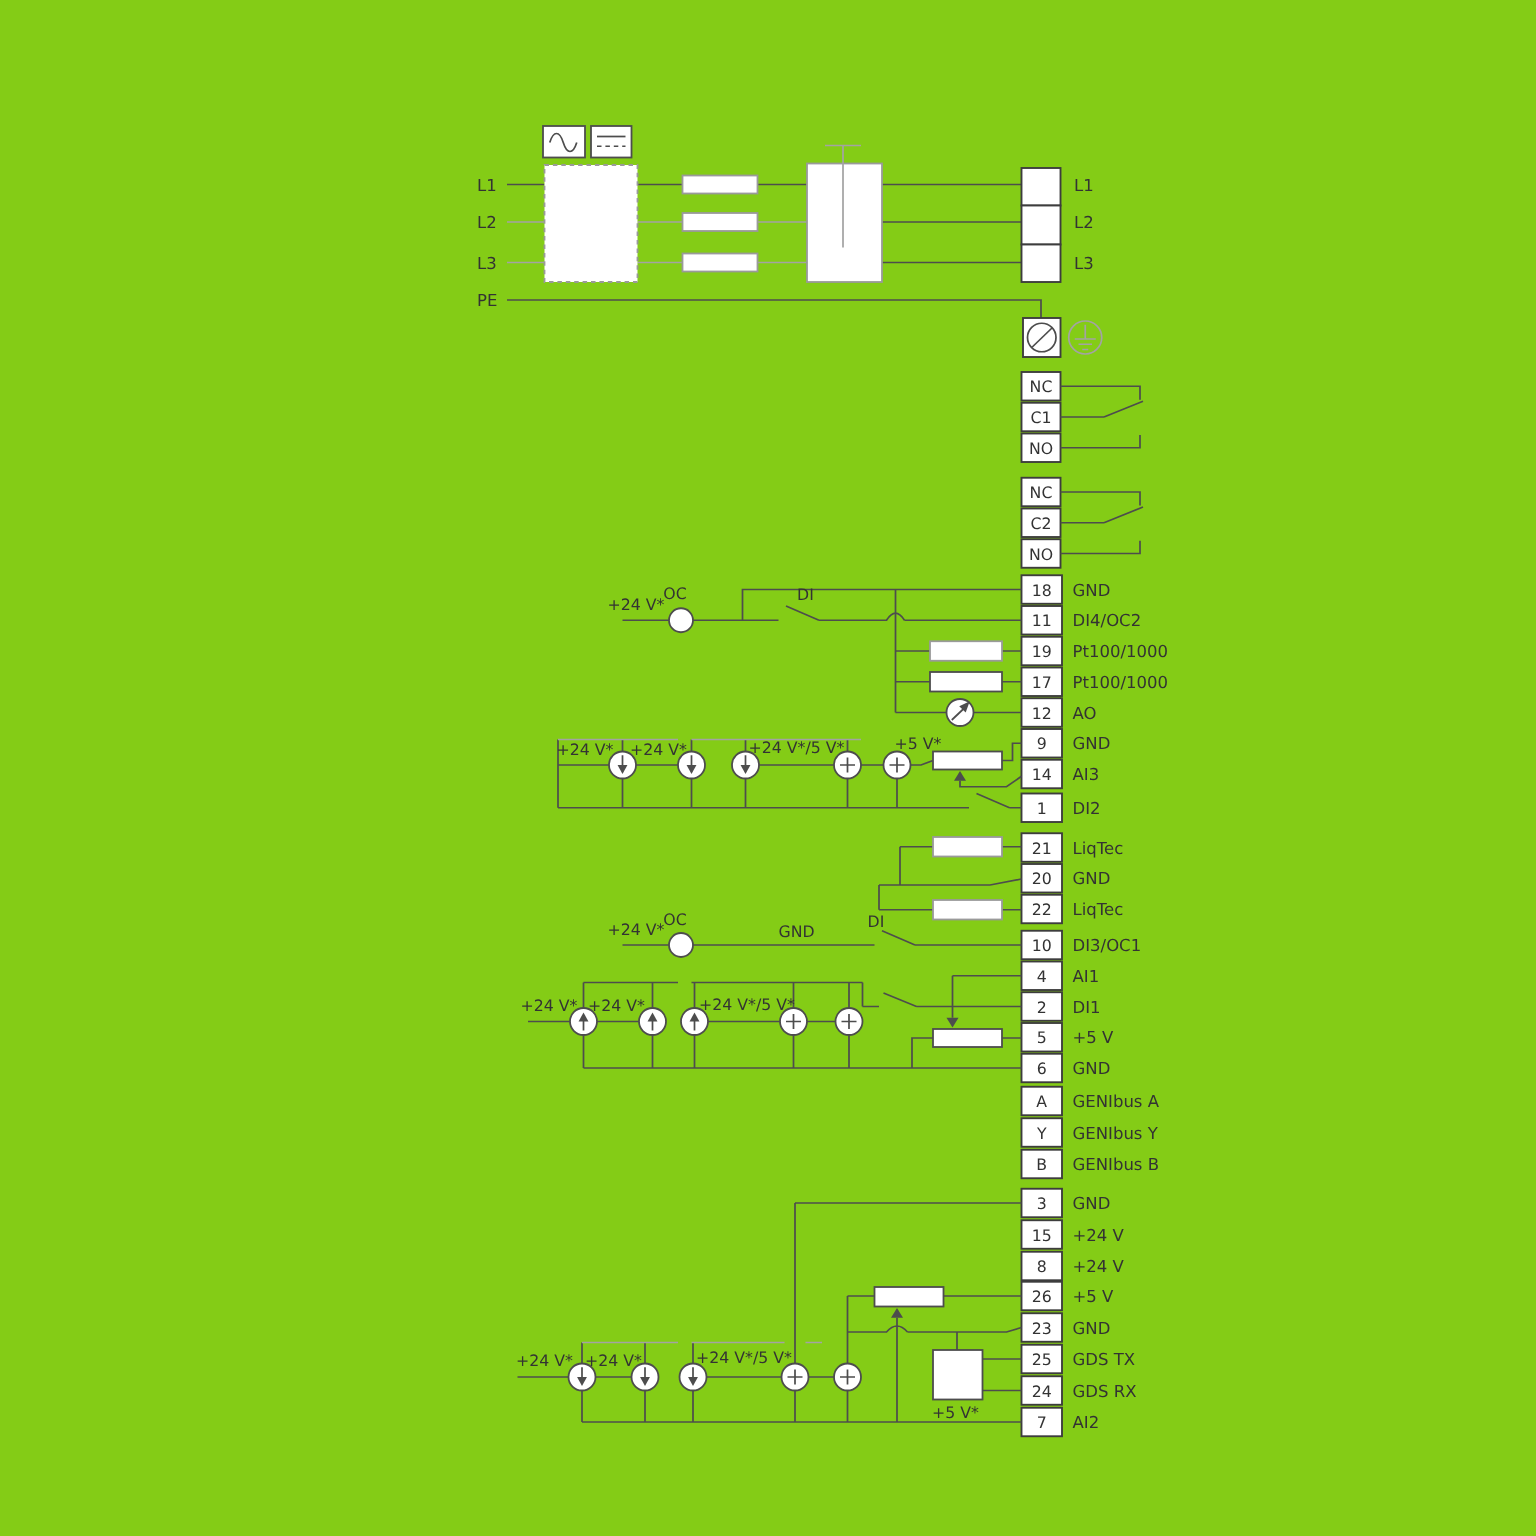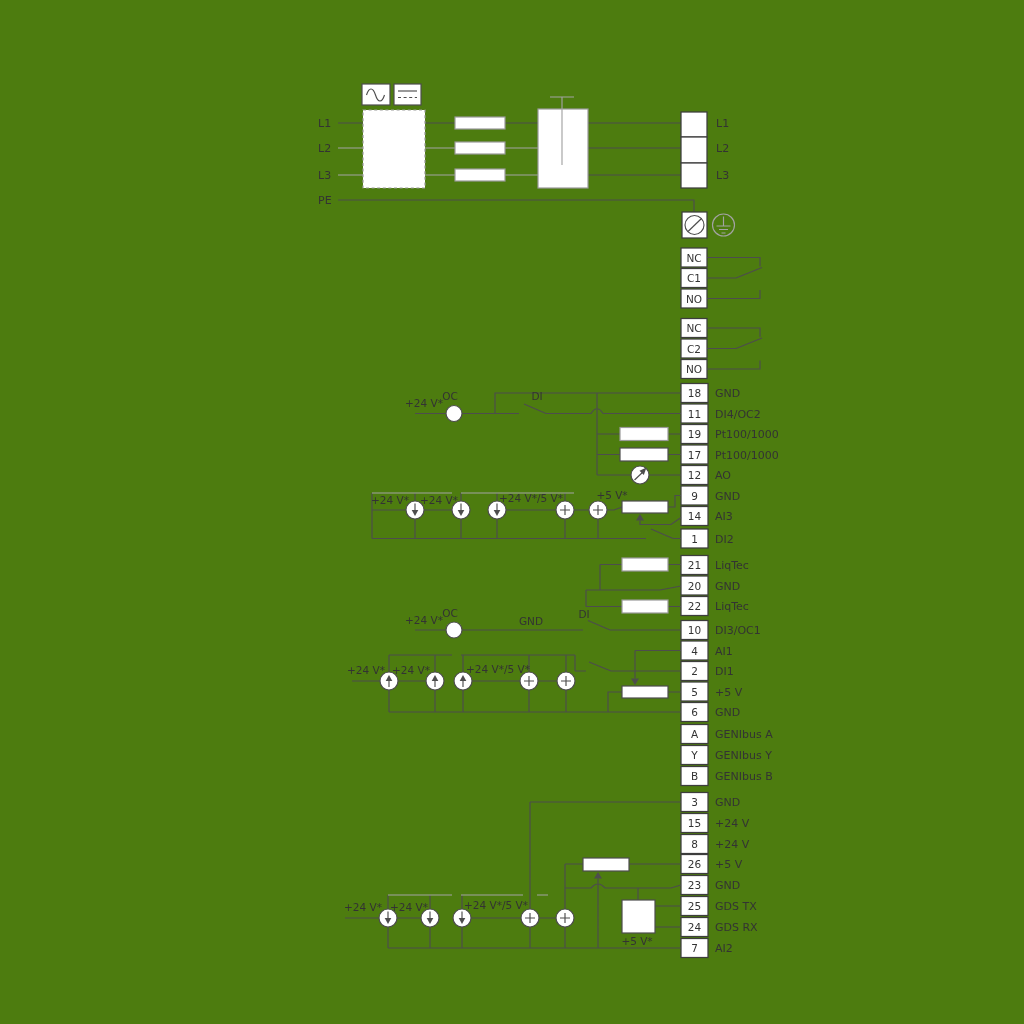--- a/index.html
+++ b/index.html
@@ -1,16 +1,16 @@
 <!DOCTYPE html>
 <html><head>
 <meta charset="utf-8">
 <style>
   html,body{margin:0;padding:0;background:#ffffff;width:1024px;height:1024px;overflow:hidden}
-  .stage{width:1024px;height:1024px;position:relative;background:#4d7c0f}
+  .stage{width:1024px;height:1024px;position:relative;background:#84cc16}
   svg{display:block}
   text{font-family:"DejaVu Sans","Liberation Sans",sans-serif;fill:#333}
   .t{font-size:11px}
   .num{font-size:10.5px;text-anchor:middle}
   .ta{font-size:10.5px;text-anchor:middle}
   .w{stroke:#4d4d4d;stroke-width:1.15;fill:none}
   .wg{stroke:#a3a3a3;stroke-width:1.15;fill:none}
   .box{fill:#ffffff;stroke:#4d4d4d;stroke-width:1.2}
   .boxg{fill:#ffffff;stroke:#9a9a9a;stroke-width:1.2}
   .cell{fill:#ffffff;stroke:#3d3d3d;stroke-width:1.25}

